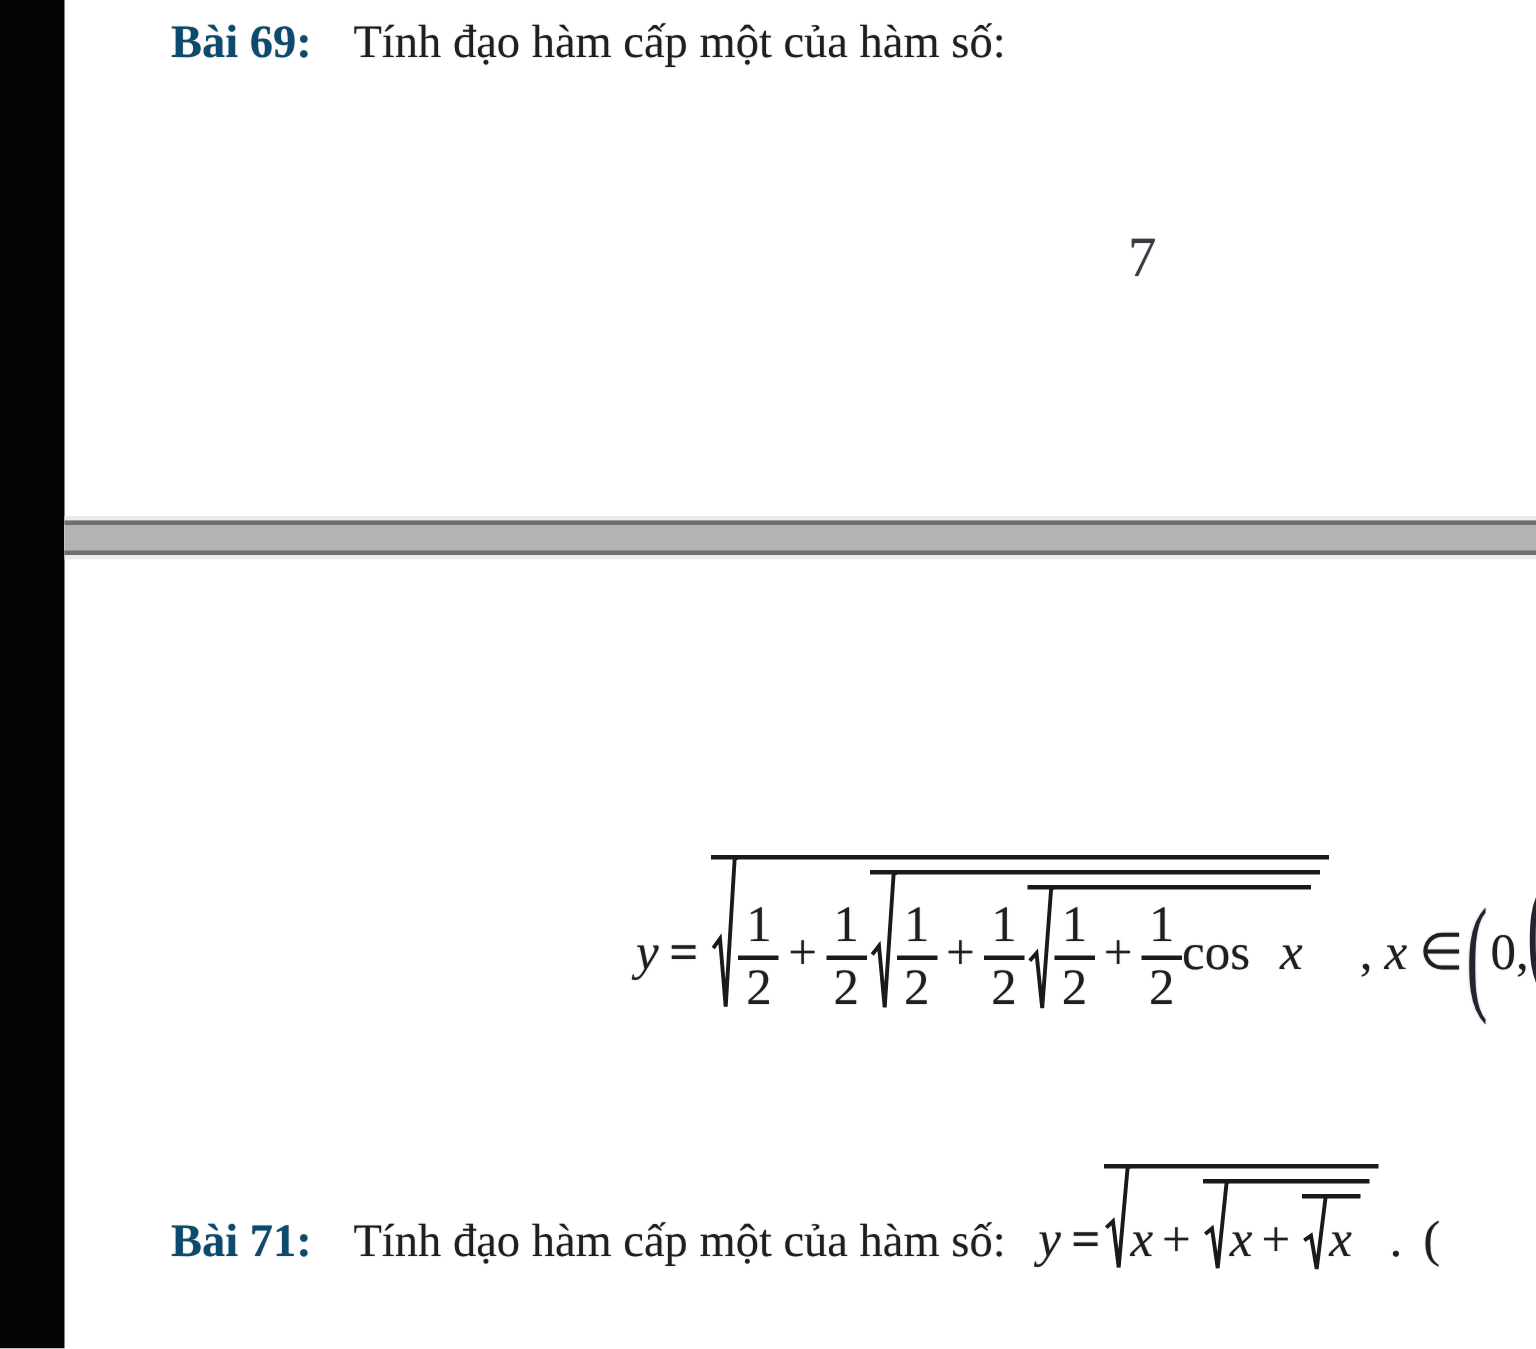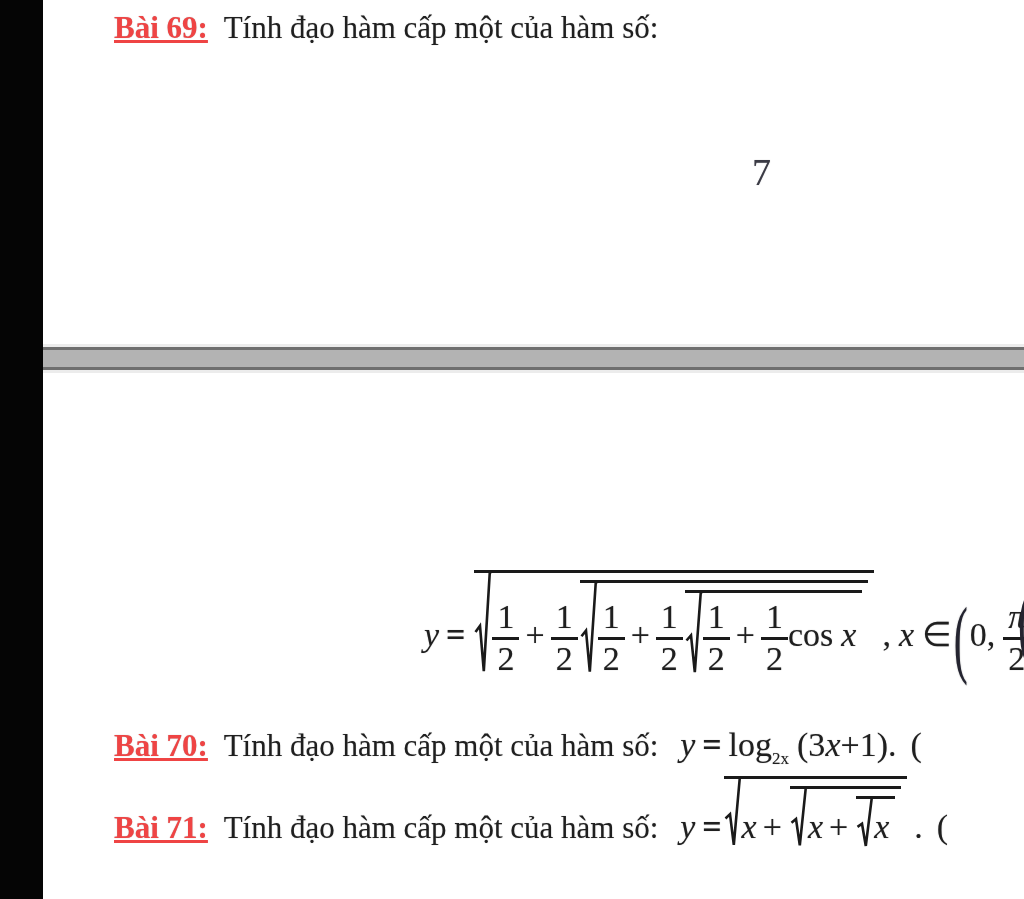--- a/index.html
+++ b/index.html
@@ -9,40 +9,40 @@
   }
   .page { position:absolute; inset:0; }
   .edge-bar { position:absolute; left:0; top:0; width:43px; height:899px; background:#050505; }
   .divider {
     position:absolute; left:43px; right:0; top:347px; height:23px;
     background:#b3b3b3; border-top:3px solid #6f6f6f; border-bottom:3px solid #6f6f6f;
     box-sizing:border-box; box-shadow:0 -3px 0 #ececec, 0 3px 0 #ececec;
   }
   .txt { position:absolute; white-space:nowrap; font-size:31px; line-height:1.3;
          text-shadow:0 0 1px rgba(40,40,40,0.35); }
-  .bold { font-weight:bold; color:#ef4444;text-decoration:underline; }
+  .bold { font-weight:bold; color:#0c4a6e; }
   .pagenum { position:absolute; left:752px; top:150px; font-size:38px; color:#3b3b45;
              text-shadow:0 0 1px rgba(59,59,69,0.4); }
 
   
   .math { font-size:34px; line-height:1.25; text-shadow:0 0 1px rgba(30,30,30,0.4); }
   .it { font-style:italic; }
   .eq { font-weight:bold; margin:0 7px; }
   .op { margin:0 6px; }
   .frac { display:inline-block; vertical-align:middle; text-align:center;
           line-height:1.02; font-style:normal; }
   .frac .num { display:block; padding:0 5px 2px; }
   .frac .den { display:block; border-top:3px solid #1a1a1a; padding:2px 5px 0; }
   .rsqrt { display:inline-block; position:relative; border-top:3px solid #1a1a1a;
            padding:7px 6px 0 18px; margin-left:2px; }
   .rsqrt > .hook { position:absolute; left:0; top:-2px; width:18px; height:calc(100% + 2px); }
   .bigparen { display:inline-block; vertical-align:middle; font-size:42px; line-height:1;
               transform:scaleY(2.05); transform-origin:center; margin:0 2px; color:#242430; }
   sub.logsub { font-size:0.5em; }
-  .sp8 { margin-left:8px; } .sp14 { margin-left:14px; } .sp4 { margin-left:8px; }
+  .sp8 { margin-left:8px; } .sp14 { margin-left:14px; } .sp4 { margin-left:20px; }
   .period { margin-left:7px; }
   .cutparen { position:absolute; white-space:nowrap; }
 </style>
 </head>
 <body>
 
 <div class="page">
 
   <div class="edge-bar"></div>
 
@@ -59,25 +59,20 @@
     <span class="it">y</span><span class="eq">=</span><span class="rsqrt"><svg class="hook" viewBox="0 0 18 100" preserveAspectRatio="none">
           <path d="M1.5 58 L6 52 L9.8 95 L15.8 1 L18 1" fill="none" stroke="#1a1a1a" stroke-width="2.6" vector-effect="non-scaling-stroke"></path>
         </svg><span class="frac"><span class="num">1</span><span class="den">2</span></span><span class="op">+</span><span class="frac"><span class="num">1</span><span class="den">2</span></span><span class="rsqrt"><svg class="hook" viewBox="0 0 18 100" preserveAspectRatio="none">
             <path d="M1.5 58 L6 52 L9.8 95 L15.8 1 L18 1" fill="none" stroke="#1a1a1a" stroke-width="2.6" vector-effect="non-scaling-stroke"></path>
           </svg><span class="frac"><span class="num">1</span><span class="den">2</span></span><span class="op">+</span><span class="frac"><span class="num">1</span><span class="den">2</span></span><span class="rsqrt"><svg class="hook" viewBox="0 0 18 100" preserveAspectRatio="none">
               <path d="M1.5 58 L6 52 L9.8 95 L15.8 1 L18 1" fill="none" stroke="#1a1a1a" stroke-width="2.6" vector-effect="non-scaling-stroke"></path>
             </svg><span class="frac"><span class="num">1</span><span class="den">2</span></span><span class="op">+</span><span class="frac"><span class="num">1</span><span class="den">2</span></span><span>cos</span><span class="it sp4">x</span></span></span></span><span class="sp4">,</span><span class="it sp8">x</span><span class="sp8">∈</span><span class="bigparen">(</span><span>0,</span><span class="frac sp4"><span class="num it">π</span><span class="den">2</span></span><span class="bigparen">)</span>
   </div>
   <span class="cutparen bigparen" style="left:1016px; top:600px;">(</span>
 
-  <div class="txt" style="left:114px; top:724px;">
-    <span class="bold">Bài 70:</span>
-    <span class="sp4">Tính đạo hàm cấp một của hàm số:</span>
-    <span class="math sp14"><span class="it">y</span><span class="eq">=</span><span>log</span><sub class="logsub">2x</sub><span class="sp4">(3</span><span class="it">x</span><span>+1).</span><span class="sp14">(</span></span>
-  </div>
 
   <div class="txt" style="left:114px; top:776px;">
     <span class="bold">Bài 71:</span>
     <span class="sp4">Tính đạo hàm cấp một của hàm số:</span>
     <span class="math sp14"><span class="it">y</span><span class="eq" style="margin-right:0;">=</span><span class="rsqrt"><svg class="hook" viewBox="0 0 18 100" preserveAspectRatio="none">
             <path d="M1.5 58 L6 52 L9.8 95 L15.8 1 L18 1" fill="none" stroke="#1a1a1a" stroke-width="2.6" vector-effect="non-scaling-stroke"></path>
           </svg><span class="it">x</span><span class="op">+</span><span class="rsqrt"><svg class="hook" viewBox="0 0 18 100" preserveAspectRatio="none">
               <path d="M1.5 58 L6 52 L9.8 95 L15.8 1 L18 1" fill="none" stroke="#1a1a1a" stroke-width="2.6" vector-effect="non-scaling-stroke"></path>
             </svg><span class="it">x</span><span class="op">+</span><span class="rsqrt"><svg class="hook" viewBox="0 0 18 100" preserveAspectRatio="none">
                 <path d="M1.5 58 L6 52 L9.8 95 L15.8 1 L18 1" fill="none" stroke="#1a1a1a" stroke-width="2.6" vector-effect="non-scaling-stroke"></path>

